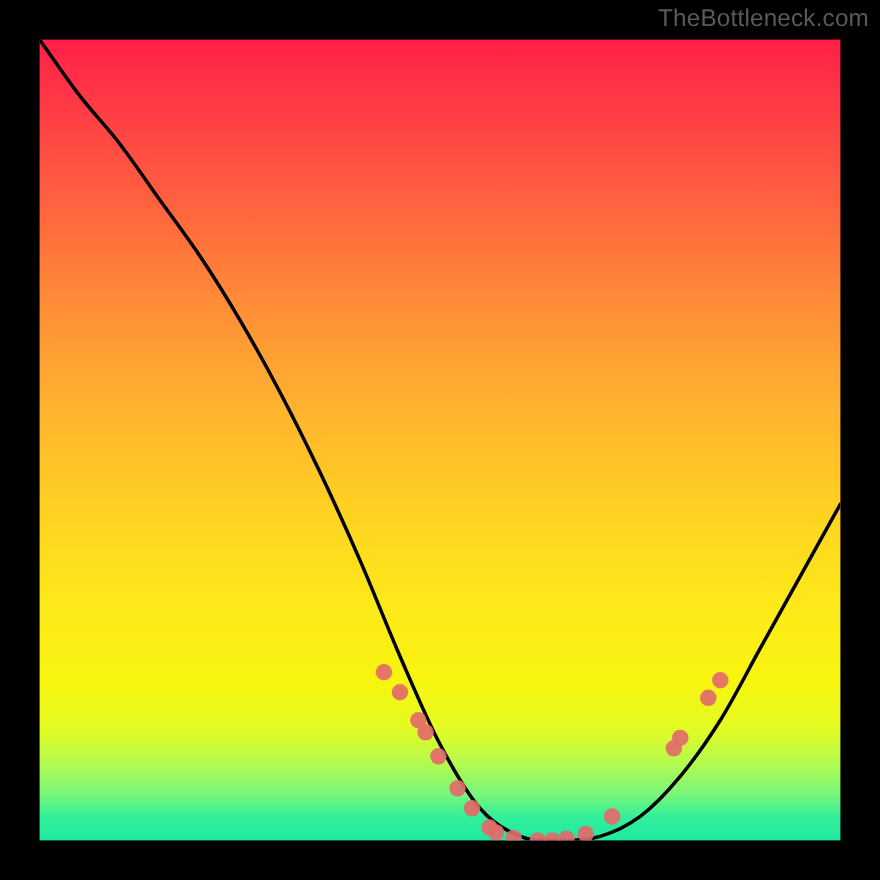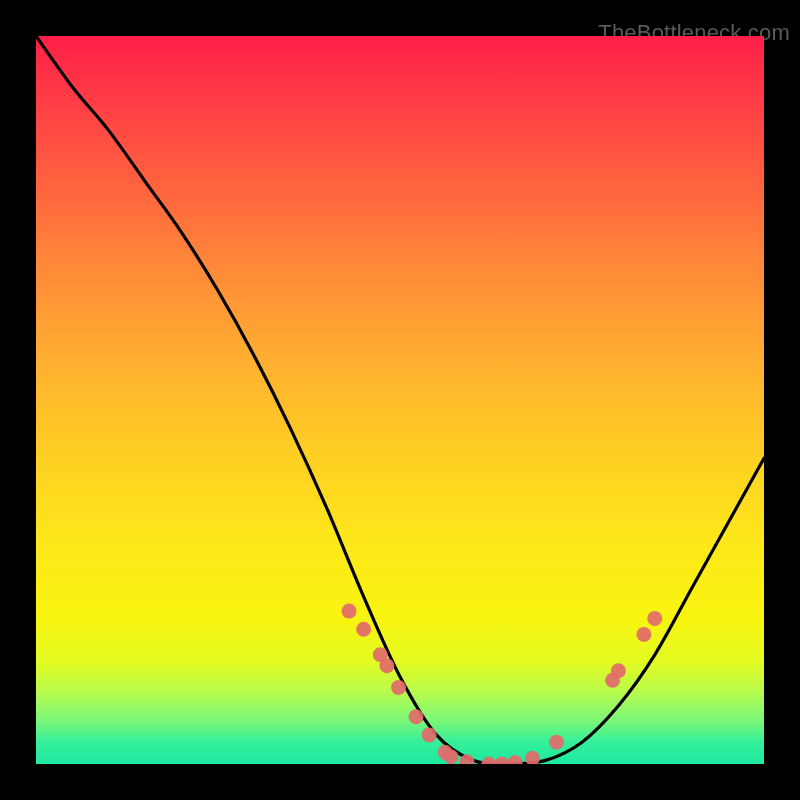--- a/index.html
+++ b/index.html
@@ -12,21 +12,20 @@
   }
   .watermark {
     position: absolute;
     top: 4px;
     right: 10px;
     font-family: Arial, Helvetica, sans-serif;
     font-size: 22px;
     color: #5a5a5a;
     font-weight: 500;
     letter-spacing: 0.2px;
-    margin-top: 16px;
   }
   .plot {
     position: absolute;
     left: 36px;
     top: 36px;
     width: 728px;
     height: 728px;
   }
   .gradient {
     position: absolute;

